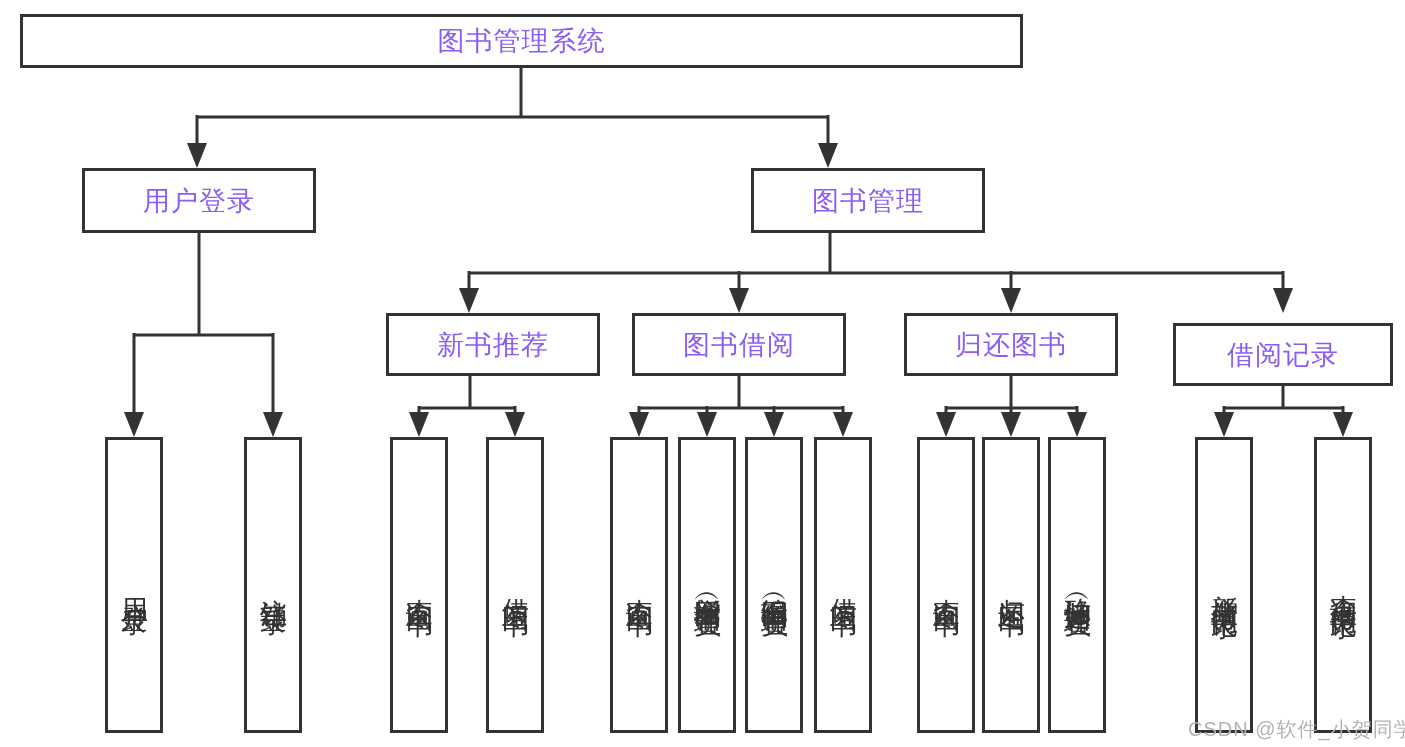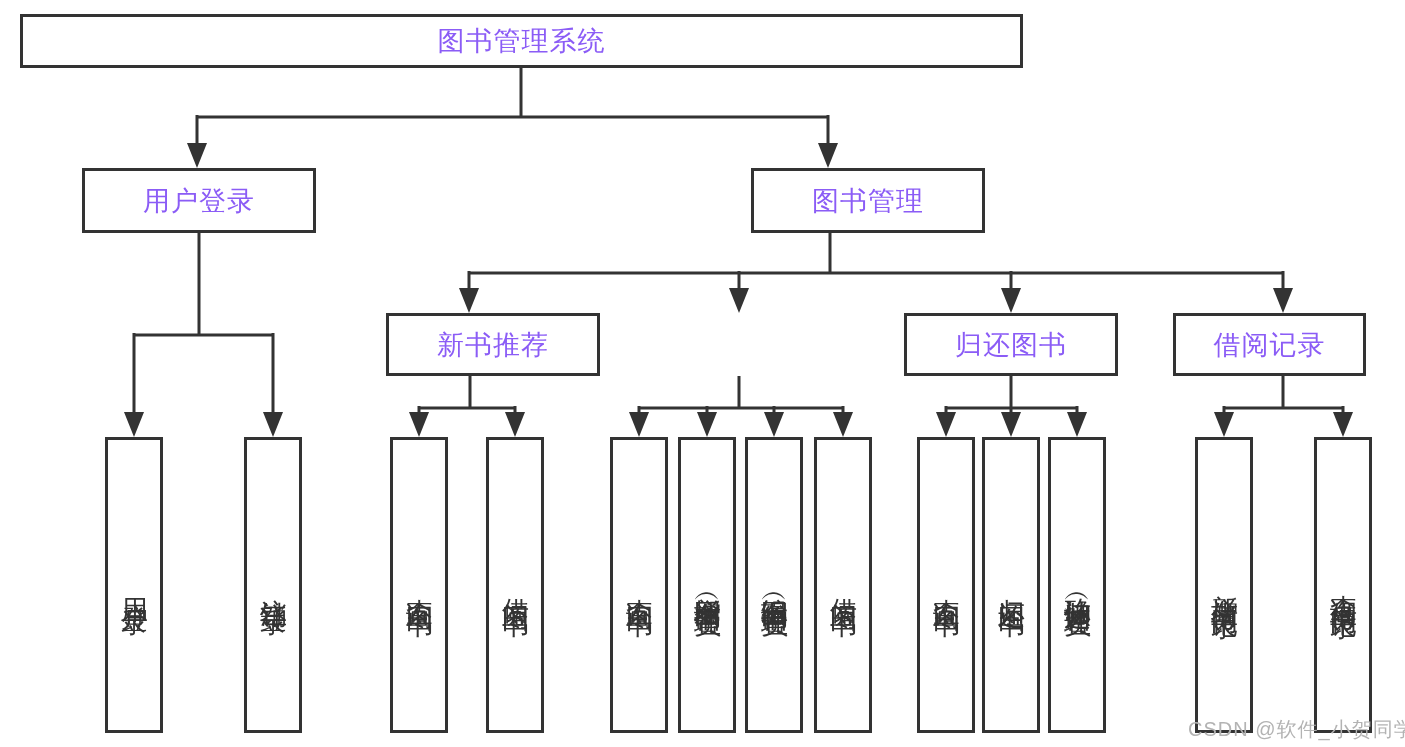--- a/index.html
+++ b/index.html
@@ -34,21 +34,21 @@
     font-size: 27px;
     letter-spacing: 1px;
     white-space: nowrap;
   }
   .node-root   { left: 20px;   top: 14px;  width: 1003px; height: 54px; }
   .node-l2-a   { left: 82px;   top: 168px; width: 234px;  height: 65px; }
   .node-l2-b   { left: 713px;  top: 168px; width: 234px;  height: 65px; margin-left: 38px; }
   .node-l3-a   { left: 363px;  top: 313px; width: 214px;  height: 63px; margin-left: 23px; }
   .node-l3-b   { left: 632px;  top: 313px; width: 214px;  height: 63px; }
   .node-l3-c   { left: 904px;  top: 313px; width: 214px;  height: 63px; }
-  .node-l3-d   { left: 1173px; top: 313px; width: 193px;  height: 63px; }
+  .node-l3-d   { left: 1173px; top: 323px; width: 220px;  height: 63px; }
   .leaf {
     position: absolute;
     top: 437px;
     width: 58px;
     height: 296px;
     box-sizing: border-box;
     border: 3px solid #333333;
     background: #ffffff;
     display: flex;
     align-items: center;
@@ -135,20 +135,23 @@
   <div class="node node-l2-a">
     <span>用户登录</span>
   </div>
   <div class="node node-l2-b">
     <span>图书管理</span>
   </div>
 
   <div class="node node-l3-a">
     <span>新书推荐</span>
   </div>
+  <div class="node node-l3-b">
+    <span>图书借阅</span>
+  </div>
   <div class="node node-l3-c">
     <span>归还图书</span>
   </div>
   <div class="node node-l3-d">
     <span>借阅记录</span>
   </div>
 
   <div class="leaf leaf-u1">
     <span>用户登录</span>
   </div>

